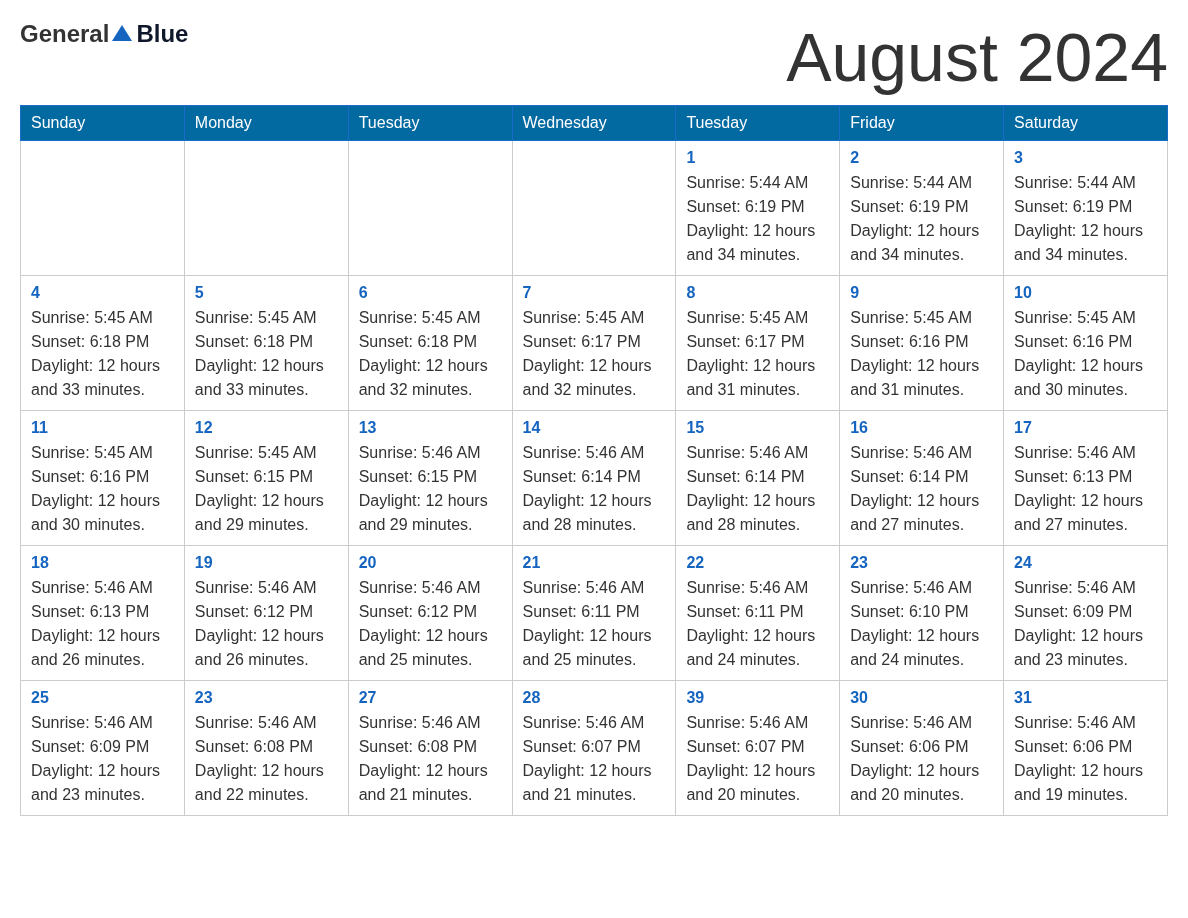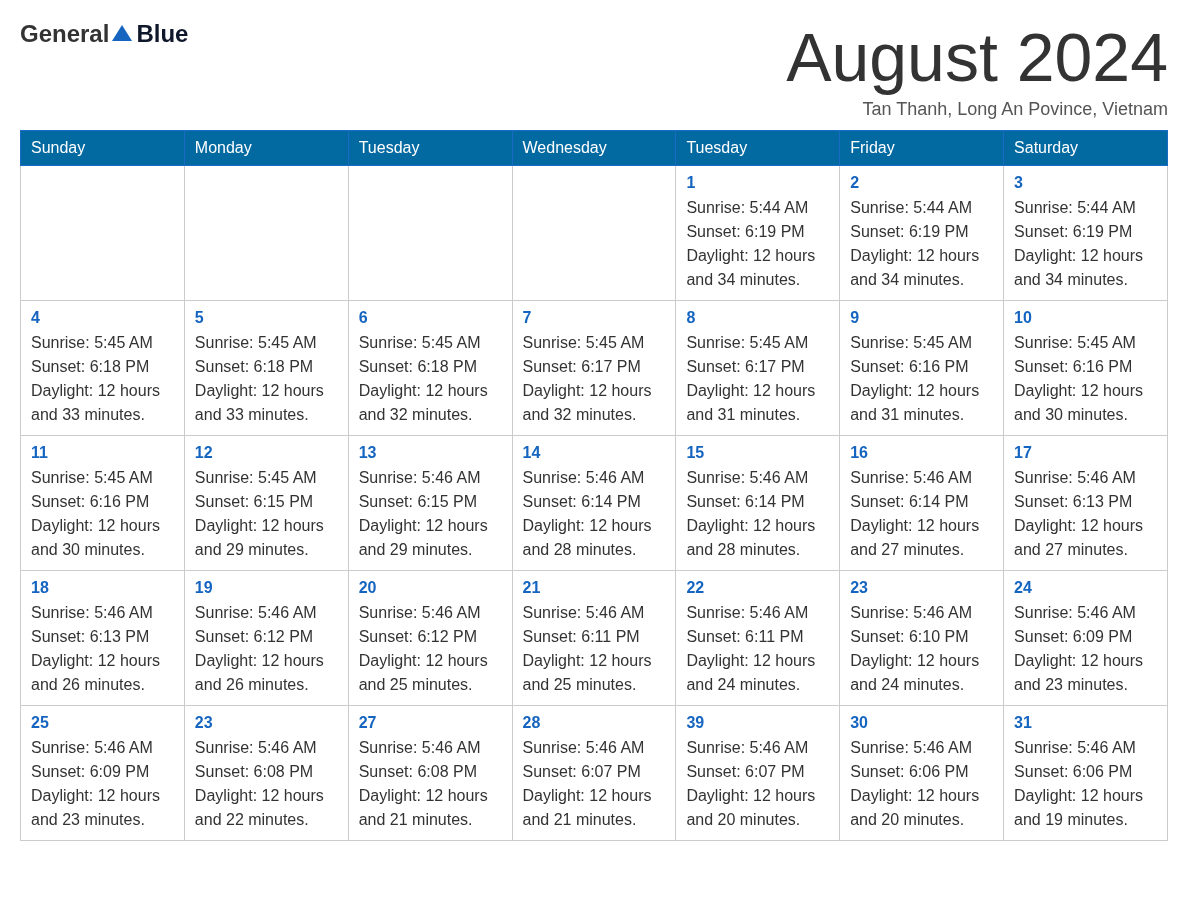--- a/index.html
+++ b/index.html
@@ -90,21 +90,20 @@
 <div class="header">
   <div class="logo-wrapper">
     <div class="logo-line1">
       <span style="font-size:24px;font-weight:bold;color:#333;">General</span>
       <span class="logo-triangle"></span>
     </div>
     <span style="font-size:24px;font-weight:bold;color:#0f172a;margin-left:4px;">Blue</span>
   </div>
   <div class="title-section">
     <div class="month-title">August 2024</div>
-    <div class="location-title">Tan Thanh, Long An Povince, Vietnam</div>
   </div>
 </div>
 
 <table class="calendar">
   <thead>
     <tr>
     <th>Sunday</th>
         <th>Monday</th>
         <th>Tuesday</th>
         <th>Wednesday</th>

